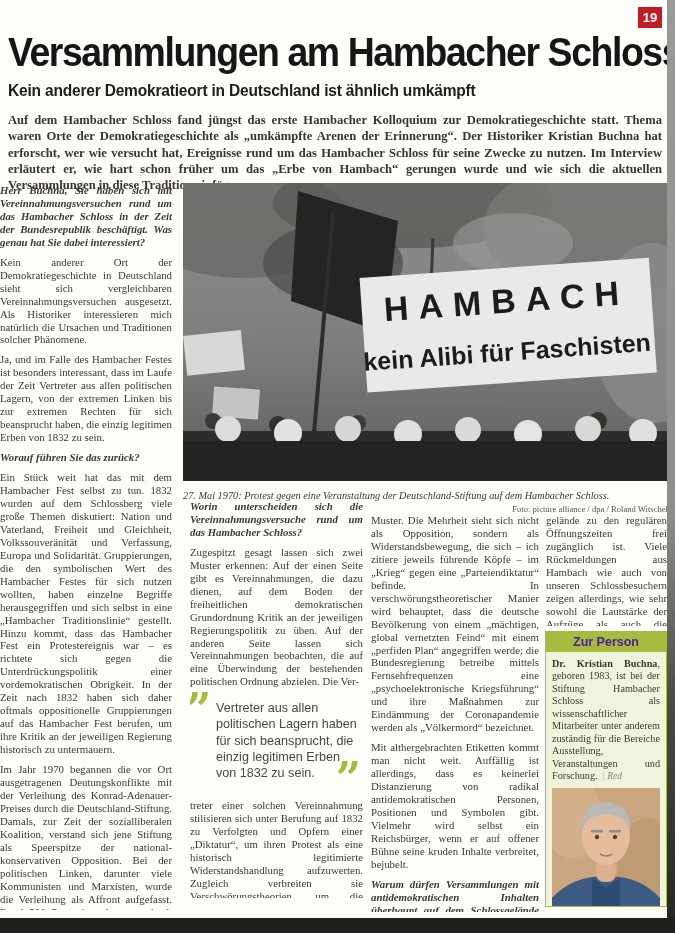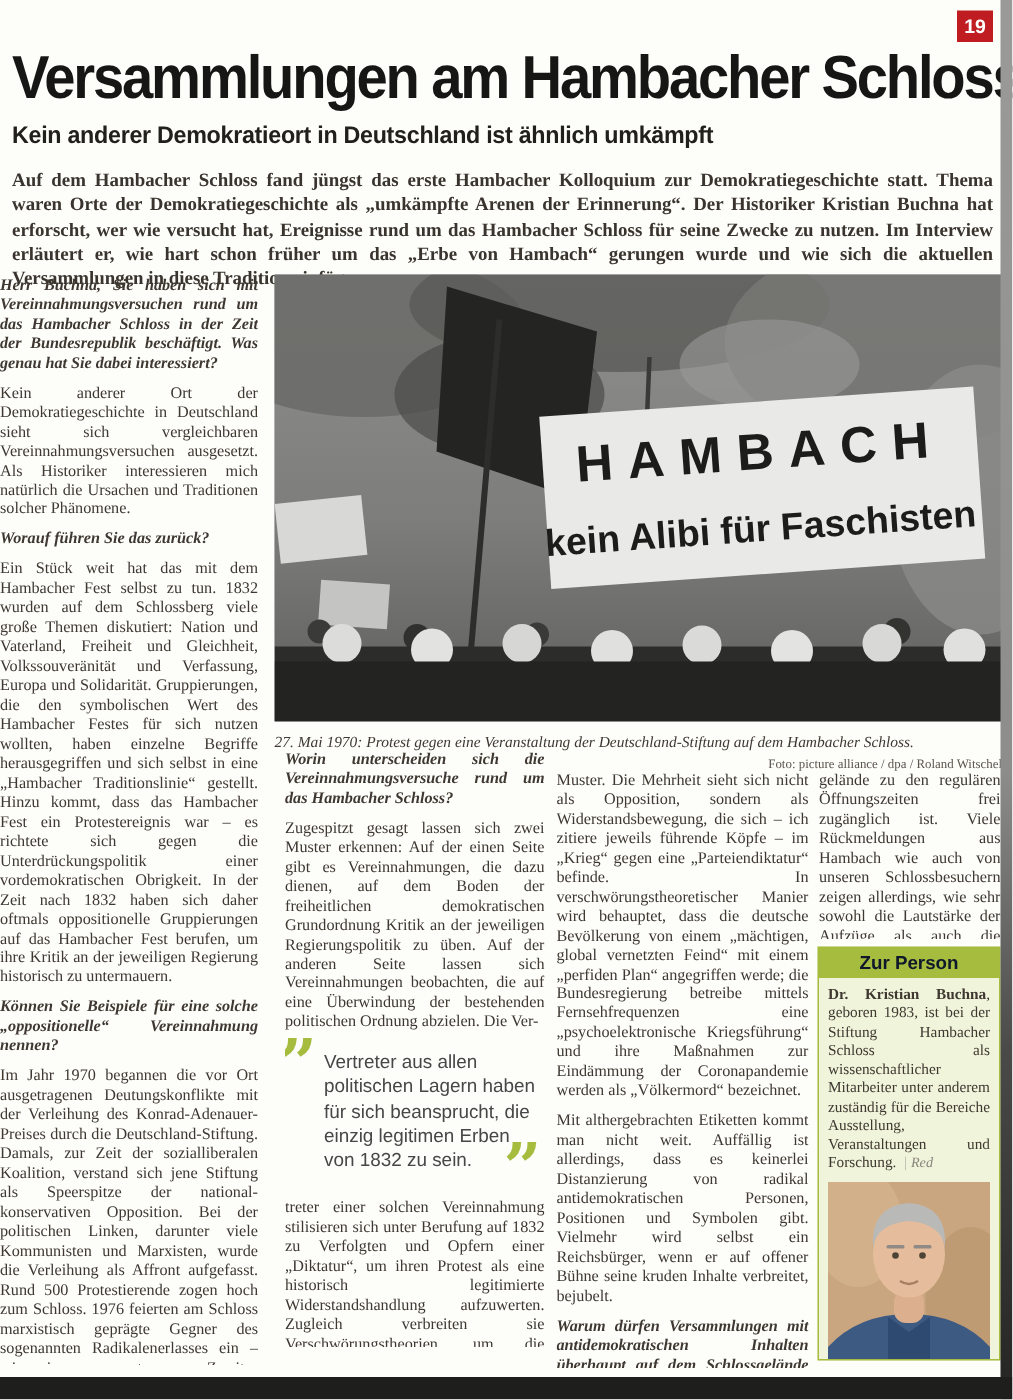--- a/index.html
+++ b/index.html
@@ -45,21 +45,21 @@
       font-family:"Liberation Sans",sans-serif;font-size:12.6px;line-height:1.28;
       color:#474747;text-align:left;}
   .pq-open,.pq-close{position:absolute;font-family:"DejaVu Serif",serif;font-weight:bold;
       font-size:44px;line-height:1;}
   .pq-open{left:-4px;top:-10px;}
   .pq-close{right:2px;bottom:-14px;}
   .pq-text{display:block;}
   
   .person-box{position:absolute;left:545px;top:631px;width:122px;height:276px;
       background:#f0f4da;border:1.5px solid #a6bc3f;box-sizing:border-box;overflow:hidden;}
-  .person-box-header{height:20px;margin:-0px;background:#a6bc3f;color:#0f172a;
+  .person-box-header{height:20px;margin:-0px;background:#a6bc3f;color:#4c1d95;
       font-family:"Liberation Sans",sans-serif;font-weight:bold;font-size:12.5px;
       display:flex;align-items:center;justify-content:center;}
   .person-box-body{padding:6px 6px 0 6px;font-size:10.2px;line-height:1.22;text-align:justify;}
   .person-photo{display:block;margin:5px auto 0 auto;width:108px;height:126px;background:#c9a67f;
       overflow:hidden;}
 </style>
 </head>
 <body>
 
 <div class="page">
@@ -68,23 +68,23 @@
 
   <h1 class="headline" style="margin:0;">Versammlungen am Hambacher Schloss</h1>
 
   <h2 class="subheadline" style="margin:0;">Kein anderer Demokratieort in Deutschland ist ähnlich umkämpft</h2>
 
   <div class="lead">Auf dem Hambacher Schloss fand jüngst das erste Hambacher Kolloquium zur Demokratiegeschichte statt. Thema waren Orte der Demokratiegeschichte als „umkämpfte Arenen der Erinnerung“. Der Historiker Kristian Buchna hat erforscht, wer wie versucht hat, Ereignisse rund um das Hambacher Schloss für seine Zwecke zu nutzen. Im Interview erläutert er, wie hart schon früher um das „Erbe von Hambach“ gerungen wurde und wie sich die aktuellen Versammlungen in diese Tradition einfügen.</div>
 
   <div class="col" id="col1">
     <p class="q">Herr Buchna, Sie haben sich mit Vereinnahmungsversuchen rund um das Hambacher Schloss in der Zeit der Bundesrepublik beschäftigt. Was genau hat Sie dabei interessiert?</p>
     <p class="a">Kein anderer Ort der Demokratiegeschichte in Deutschland sieht sich vergleichbaren Vereinnahmungsversuchen ausgesetzt. Als Historiker interessieren mich natürlich die Ursachen und Traditionen solcher Phänomene.</p>
+    <p class="a">Ja, und im Falle des Hambacher Festes ist besonders interessant, dass im Laufe der Zeit Vertreter aus allen politischen Lagern, von der extremen Linken bis zur extremen Rechten für sich beansprucht haben, die einzig legitimen Erben von 1832 zu sein.</p>
     <p class="q">Worauf führen Sie das zurück?</p>
     <p class="a">Ein Stück weit hat das mit dem Hambacher Fest selbst zu tun. 1832 wurden auf dem Schlossberg viele große Themen diskutiert: Nation und Vaterland, Freiheit und Gleichheit, Volkssouveränität und Verfassung, Europa und Solidarität. Gruppierungen, die den symbolischen Wert des Hambacher Festes für sich nutzen wollten, haben einzelne Begriffe herausgegriffen und sich selbst in eine „Hambacher Traditionslinie“ gestellt. Hinzu kommt, dass das Hambacher Fest ein Protestereignis war – es richtete sich gegen die Unterdrückungspolitik einer vordemokratischen Obrigkeit. In der Zeit nach 1832 haben sich daher oftmals oppositionelle Gruppierungen auf das Hambacher Fest berufen, um ihre Kritik an der jeweiligen Regierung historisch zu untermauern.</p>
-    <p class="q">Können Sie Beispiele für eine solche „oppositionelle“ Vereinnahmung nennen?</p>
     <p class="a">Im Jahr 1970 begannen die vor Ort ausgetragenen Deutungskonflikte mit der Verleihung des Konrad-Adenauer-Preises durch die Deutschland-Stiftung. Damals, zur Zeit der sozialliberalen Koalition, verstand sich jene Stiftung als Speerspitze der national-konservativen Opposition. Bei der politischen Linken, darunter viele Kommunisten und Marxisten, wurde die Verleihung als Affront aufgefasst. Rund 500 Protestierende zogen hoch zum Schloss. 1976 feierten am Schloss marxistisch geprägte Gegner des sogenannten Radikalenerlasses ein – wie sie es nannten – „Zweites Hambacher Fest“. Im Mai 1985 veranstaltete der SPD-Bezirk Pfalz auf der Festwiese aus Protest gegen den Schloss-Besuch von US-Präsident Ronald Reagan ein großes „Fest für den Frieden“. Drei Jahre später hielten die „Republikaner“ ihren Bundesparteitag auf dem Schloss ab.</p>
   </div>
 
   <div class="main-photo">
     <svg width="485" height="298" viewBox="0 0 485 298" xmlns="http://www.w3.org/2000/svg">
       <defs>
         <linearGradient id="sky" x1="0" y1="0" x2="0" y2="1">
           <stop offset="0" stop-color="#8f8f8d"></stop>
           <stop offset="0.55" stop-color="#7d7d7b"></stop>
           <stop offset="1" stop-color="#5d5d5b"></stop>

